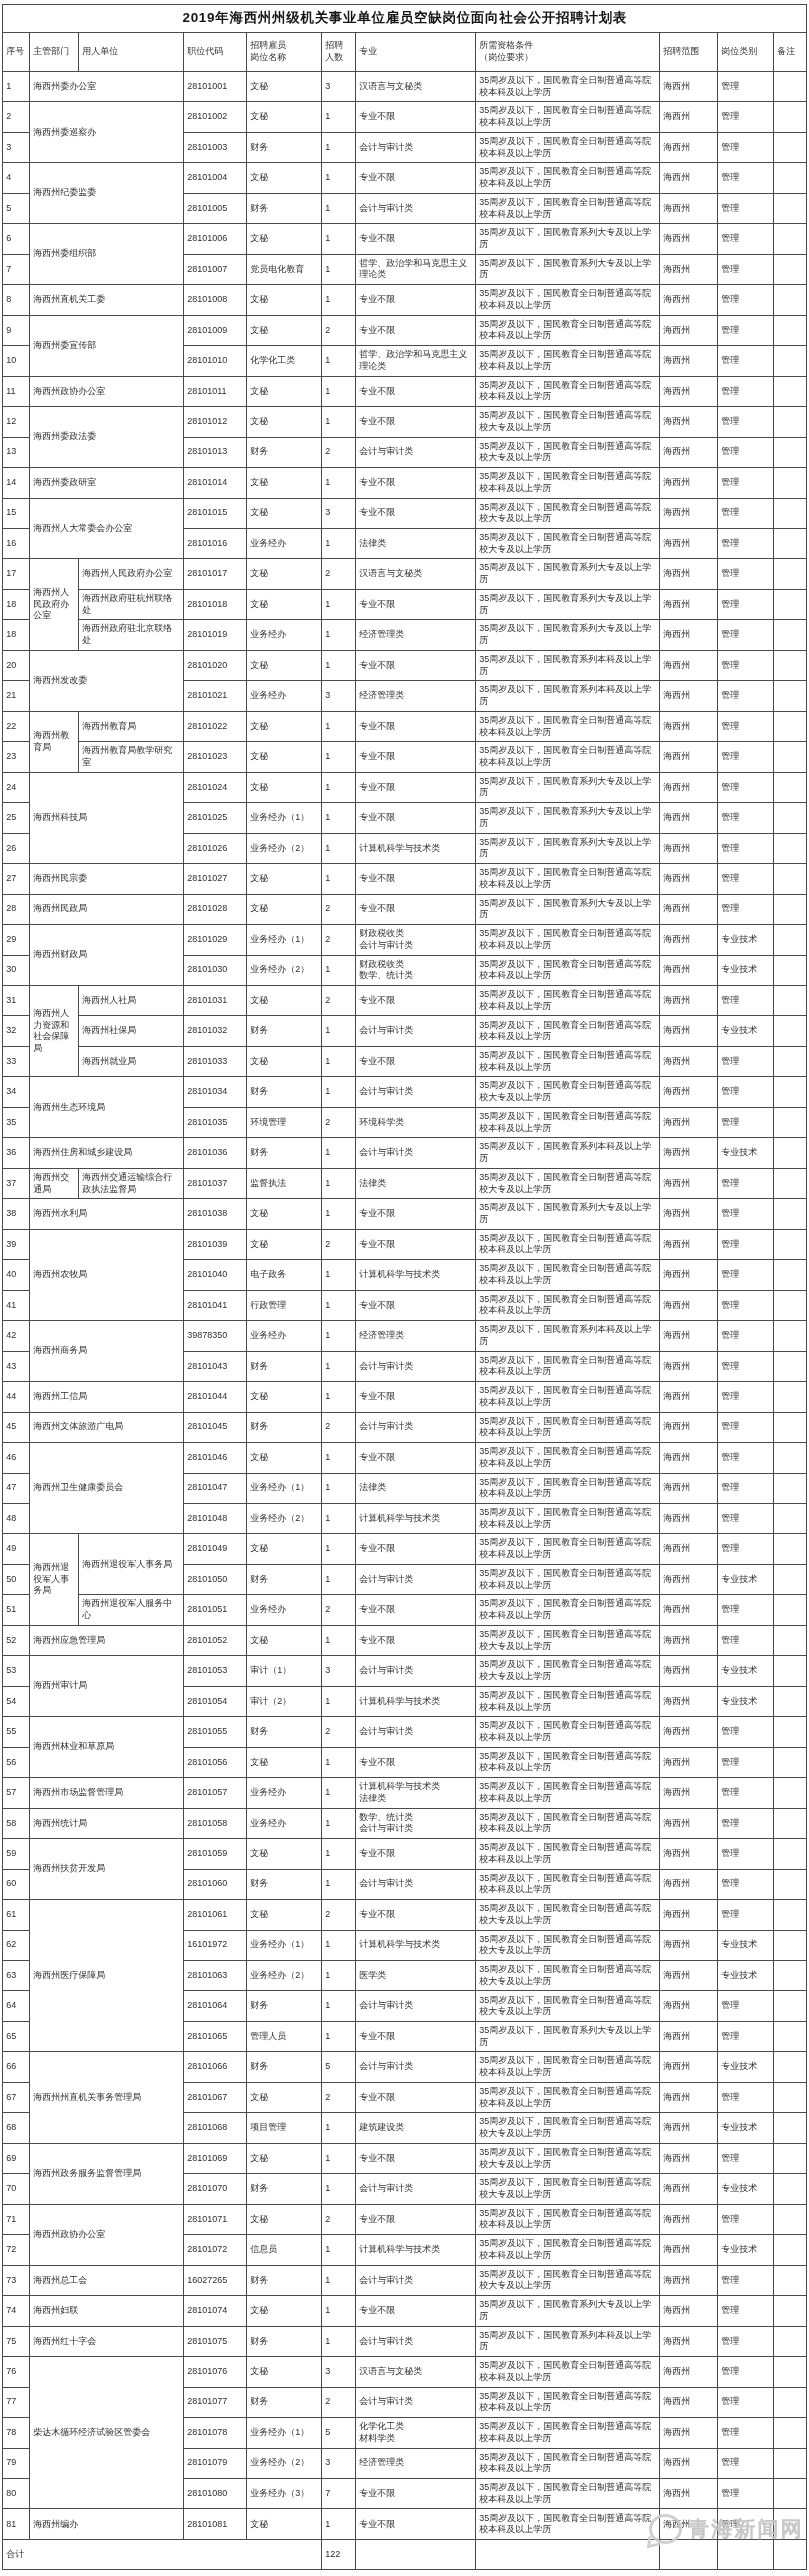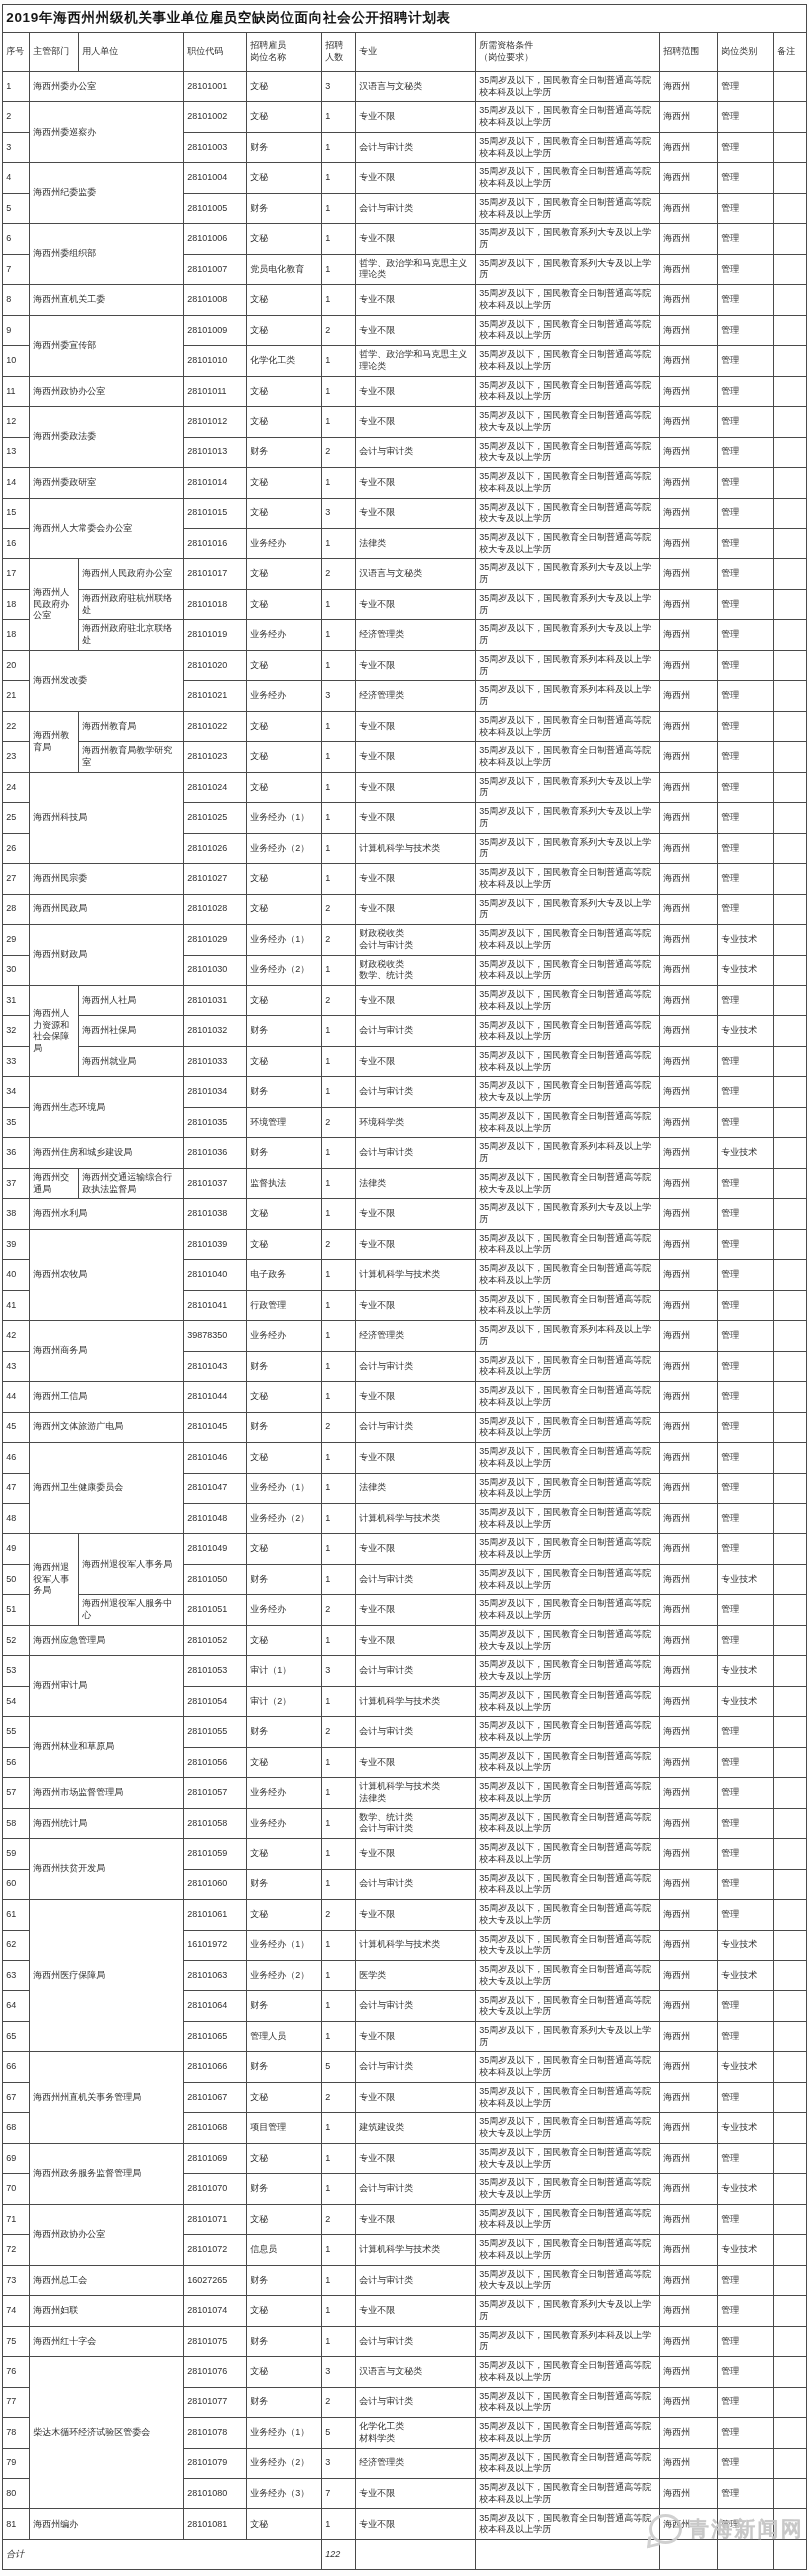--- a/index.html
+++ b/index.html
@@ -1,24 +1,24 @@
 <!DOCTYPE html>
 <html style="font-size:12px"><head>
 <meta charset="utf-8">
 <style>
   html,body{margin:0;padding:0;background:#ffffff;}
   body{width:810px;font-family:"Liberation Sans","DejaVu Sans",sans-serif;color:#2e2e2e;}
   .page{position:relative;width:810px;height:2576px;background:#fdfdfd;overflow:hidden;}
   table{border-collapse:collapse;table-layout:fixed;width:805px;height:2566px;margin:3.7px 2.2px;background:#fff;}
   td{border:0.7px solid #4a4a4a;font-size:9px;padding:0.7px 3px;vertical-align:middle;overflow:hidden;line-height:1.3;word-break:break-all;}
   table{border:1.5px solid #303030;}
-  .title-row td{height:25.5px;font-size:13.5px;font-weight:bold;text-align:left;color:#151515;letter-spacing:0.7px;}
+  .title-row td{height:25.5px;font-size:13.5px;font-weight:bold;text-align:center;color:#151515;letter-spacing:0.7px;}
   .hdr-row td{height:37px;}
   .pre{white-space:pre-line;}
-  .total-row td{height:27px;font-style:italic;}
+  .total-row td{height:27px;}
   .watermark{position:absolute;right:6px;top:2514px;display:flex;align-items:center;gap:6px;color:#c3c3c3;opacity:0.9;pointer-events:none;}
   .wm-text{font-size:21px;font-weight:bold;letter-spacing:2.2px;text-shadow:0 0 0.7px #dcdcdc;}
   .wm-bubble{display:inline-block;width:27px;height:24px;border:3px solid #cccccc;border-radius:50% 50% 50% 50%;position:relative;}
   .wm-bubble::after{content:"";position:absolute;left:-4.5px;bottom:-6px;width:9px;height:9px;border-left:3px solid #cccccc;border-bottom:3px solid #cccccc;transform:skew(-20deg) rotate(-15deg);background:transparent;}
 </style>
 </head>
 <body>
 
 <div class="page">
   <table id="recruit-table">

